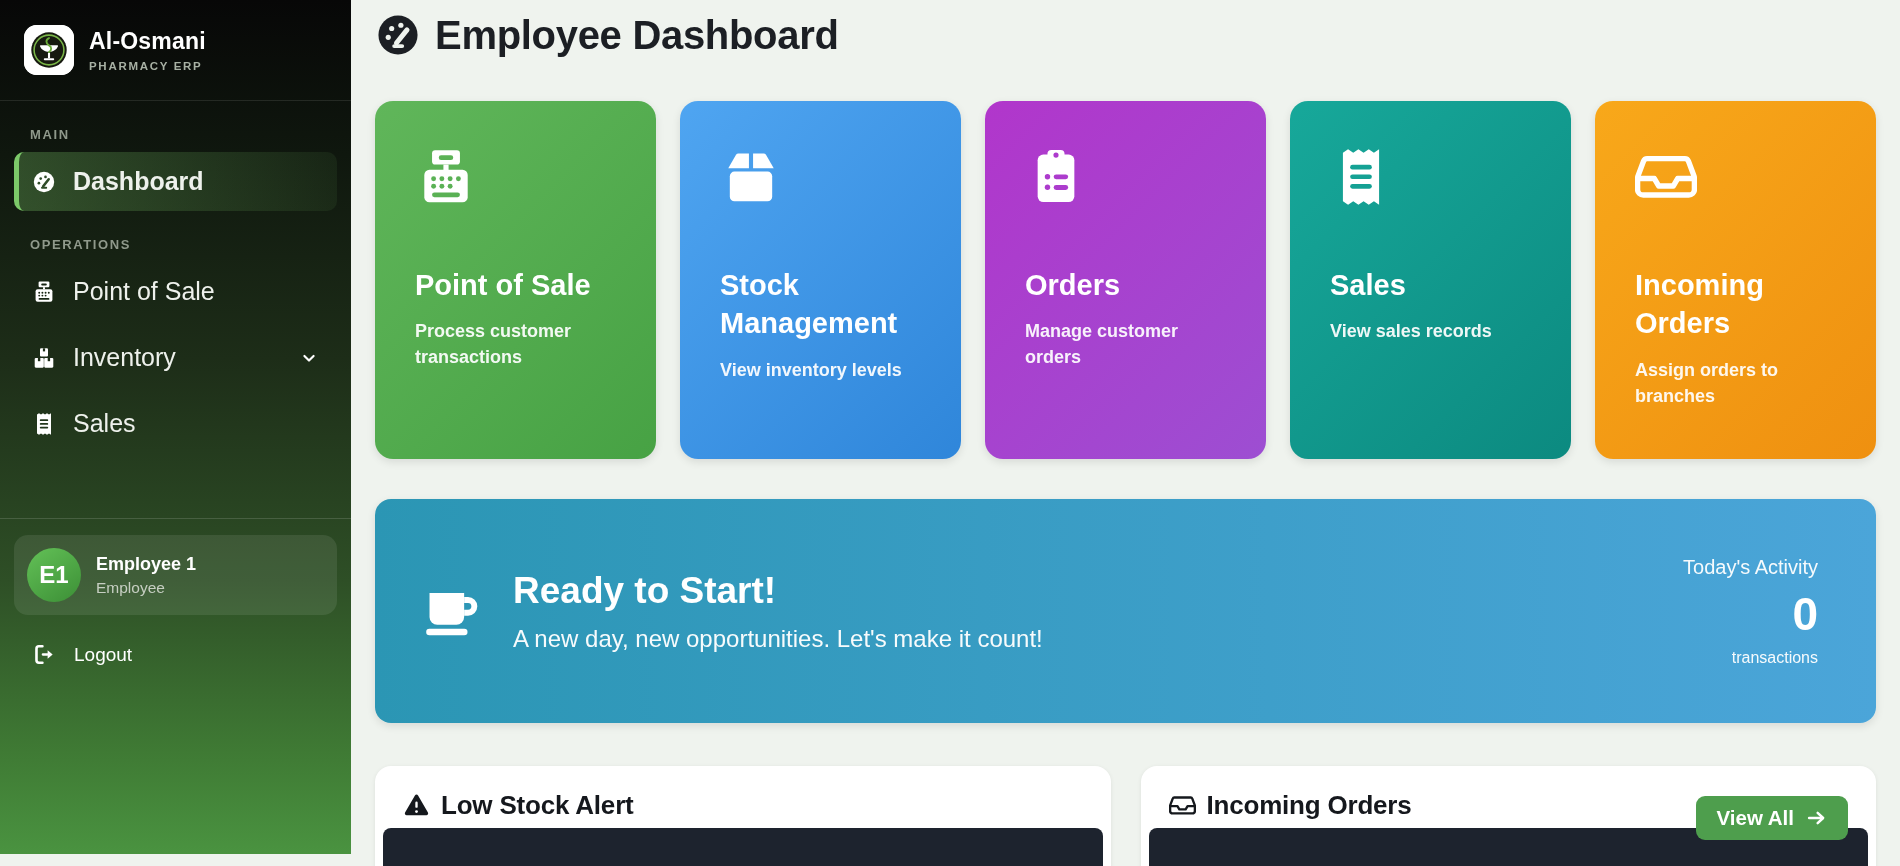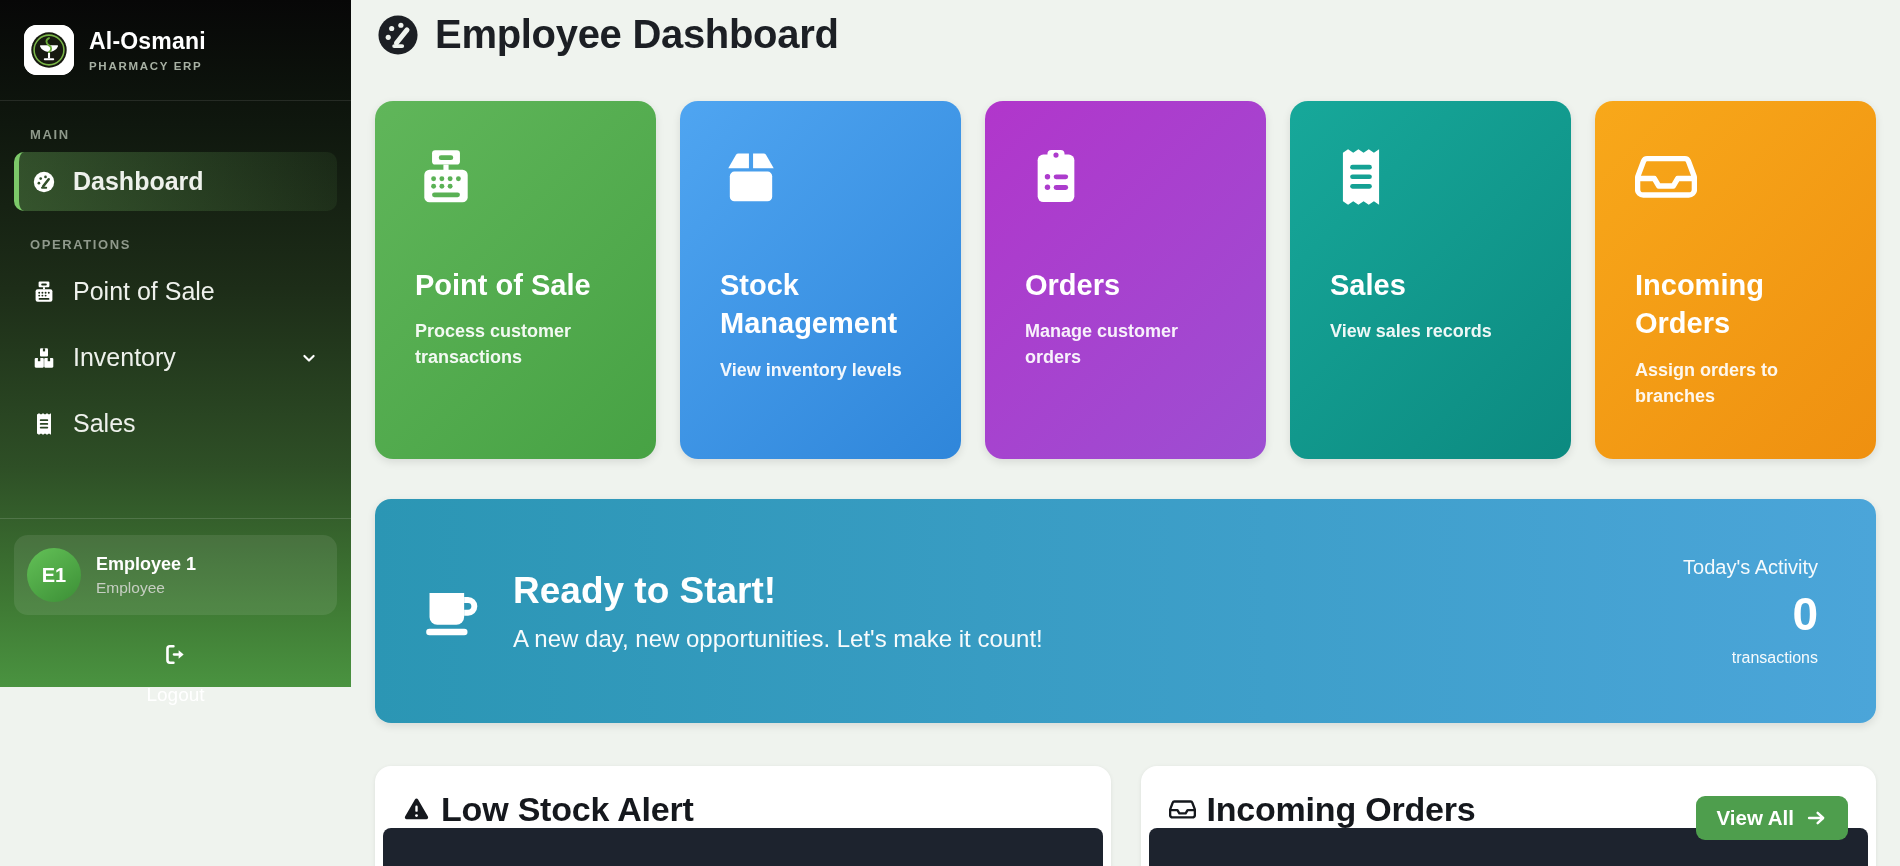--- a/index.html
+++ b/index.html
@@ -4,50 +4,50 @@
 <style>
   * { margin:0; padding:0; box-sizing:border-box; }
   html,body { width:1900px; height:866px; overflow:hidden; }
   body {
     display:flex;
     font-family:"Liberation Sans","DejaVu Sans",sans-serif;
     background:#eff3ee;
   }
   
   .sidebar{
-    width:351px; min-width:351px; height:687px;
+    width:351px; min-width:351px; height:854px;
     background:linear-gradient(180deg,#070707 0%,#0f170e 18%,#1d2d18 42%,#2e4f26 68%,#3f7a34 88%,#4a9340 100%);
     display:flex; flex-direction:column; color:#fff;
   }
   .brand{display:flex;align-items:center;gap:15px;padding:25px 24px;border-bottom:1px solid rgba(255,255,255,.1);}
   .brand-logo{width:50px;height:50px;border-radius:13px;background:#fff;display:flex;align-items:center;justify-content:center;flex:none;}
   .brand-name{font-size:23px;font-weight:bold;letter-spacing:.2px;color:#fff;}
   .brand-sub{font-size:11.5px;color:#a8b1a4;letter-spacing:1.7px;margin-top:5px;font-weight:bold;}
   .nav-section-label{margin:26px 0 10px 30px;font-size:13px;font-weight:bold;letter-spacing:1.6px;color:#8f998b;}
   .nav-item{display:flex;align-items:center;gap:17px;margin:7px 14px;padding:15px 18px;border-radius:10px;
     color:#eef1ec;font-size:25px;font-weight:500;cursor:pointer;}
   .nav-item.active{background:linear-gradient(90deg,rgba(125,200,105,.30),rgba(125,200,105,.08));
     border-left:5px solid #7cc969;font-weight:bold;padding-left:13px;}
   .nav-icon{width:24px;height:24px;display:flex;flex:none;color:#fff;}
   .nav-icon svg{width:100%;height:100%;}
   .nav-chevron{margin-left:auto;width:20px;height:20px;color:#fff;display:flex;}
   .nav-chevron svg{width:100%;height:100%;}
   .sidebar-sep{border-top:1px solid rgba(255,255,255,.14);margin-top:58px;}
   .user-card{display:flex;align-items:center;gap:15px;margin:16px 14px 0;padding:13px;border-radius:14px;
     background:rgba(255,255,255,.09);}
   .avatar{width:54px;height:54px;border-radius:50%;background:linear-gradient(145deg,#63c157,#3c8f36);
-    display:flex;align-items:center;justify-content:center;font-size:20px;font-weight:bold;color:#fff;flex:none;}
+    display:flex;align-items:center;justify-content:center;font-size:24px;font-weight:bold;color:#fff;flex:none;}
   .user-name{font-size:18px;font-weight:bold;color:#fff;}
   .user-role{font-size:15.5px;color:#c6cec2;margin-top:4px;}
   .logout-item{display:flex;align-items:center;gap:17px;margin:14px 14px 0;padding:13px 18px;border-radius:10px;
-    color:#fff;font-size:19px;cursor:pointer;flex-direction:column;}
+    color:#fff;font-size:19px;cursor:pointer;}
   .logout-item .nav-icon{width:25px;height:25px;}
   
   .main{flex:1;padding:10px 24px 0;min-width:0;}
-  .page-head-row{display:flex;align-items:flex-start;gap:14px;margin-top:2px;}
+  .page-head-row{display:flex;align-items:center;gap:14px;margin-top:2px;}
   .page-head-icon{width:46px;height:46px;color:#1c1f24;display:flex;}
   .page-head-icon svg{width:100%;height:100%;}
   .page-title{font-size:40px;font-weight:bold;color:#1c1f24;letter-spacing:-.3px;}
   .page-subtitle{font-size:22px;color:#6a7077;margin-top:10px;line-height:26px;}
   
   .cards-grid{display:grid;grid-template-columns:repeat(5,1fr);gap:24px;margin-top:43px;height:358px;}
   .action-card{border-radius:18px;padding:45px 40px;color:#fff;cursor:pointer;min-width:0;
     box-shadow:0 3px 8px rgba(0,0,0,.10);display:flex;flex-direction:column;}
   .card-icon{width:62px;height:62px;display:block;color:#fff;margin-bottom:58px;}
   .card-icon svg{width:100%;height:100%;}
@@ -64,21 +64,21 @@
   .stat-label{font-size:20px;opacity:.95;}
   .stat-value{font-size:46px;font-weight:bold;margin-top:8px;}
   .stat-unit{font-size:16px;margin-top:8px;opacity:.95;}
   
   .panels-row{display:grid;grid-template-columns:1fr 1fr;gap:30px;margin-top:43px;height:120px;}
   .panel{position:relative;background:#fff;border-radius:16px;padding:18px 28px 0;box-shadow:0 1px 4px rgba(0,0,0,.08);overflow:hidden;}
   .panel-head{display:flex;align-items:flex-start;position:relative;z-index:1;}
   .panel-title-wrap{display:flex;align-items:center;gap:11px;margin-top:6px;}
   .panel-icon{width:27px;height:27px;color:#15181d;display:flex;flex:none;}
   .panel-icon svg{width:100%;height:100%;}
-  .panel-title{font-size:34px;font-weight:bold;color:#15181d;letter-spacing:-.2px;}
+  .panel-title{font-size:26px;font-weight:bold;color:#15181d;letter-spacing:-.2px;}
   .viewall-btn{margin-left:auto;margin-top:12px;display:flex;align-items:center;gap:11px;border:none;cursor:pointer;
     color:#fff;font-weight:bold;font-size:20.5px;padding:10px 21px;border-radius:9px;font-family:inherit;}
   .btn-arrow{width:22px;height:22px;display:flex;}
   .btn-arrow svg{width:100%;height:100%;}
   .panel-cut{position:absolute;left:8px;right:8px;top:62px;height:40px;background:#1d232e;border-radius:8px 8px 0 0;z-index:0;}
 </style>
 </head>
 <body>
 
 <aside class="sidebar">

